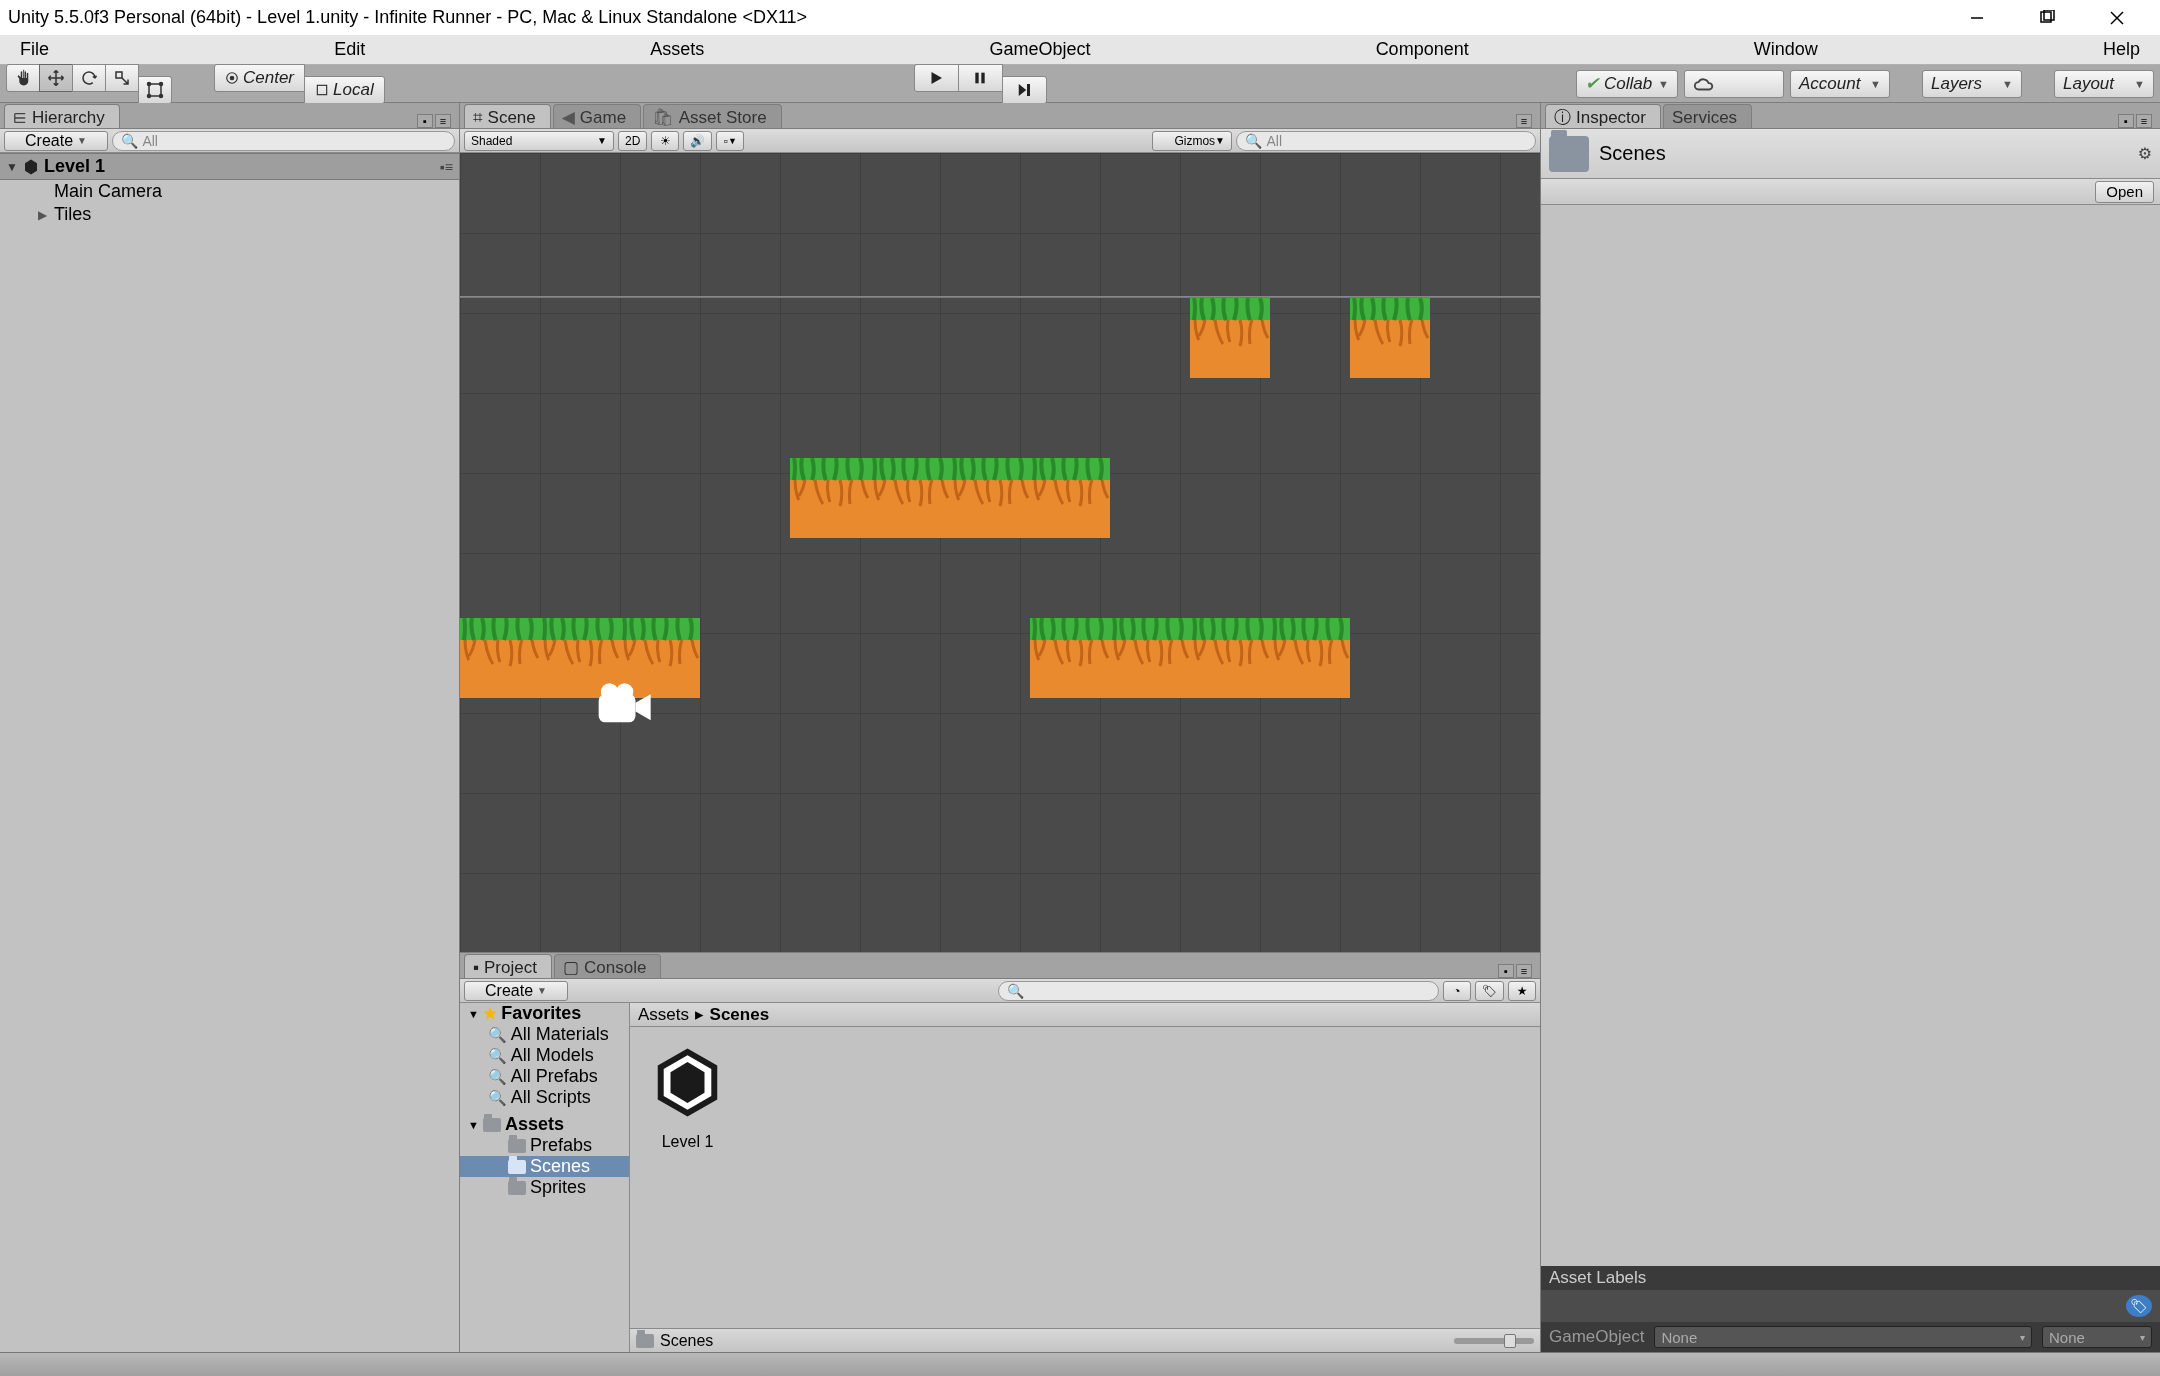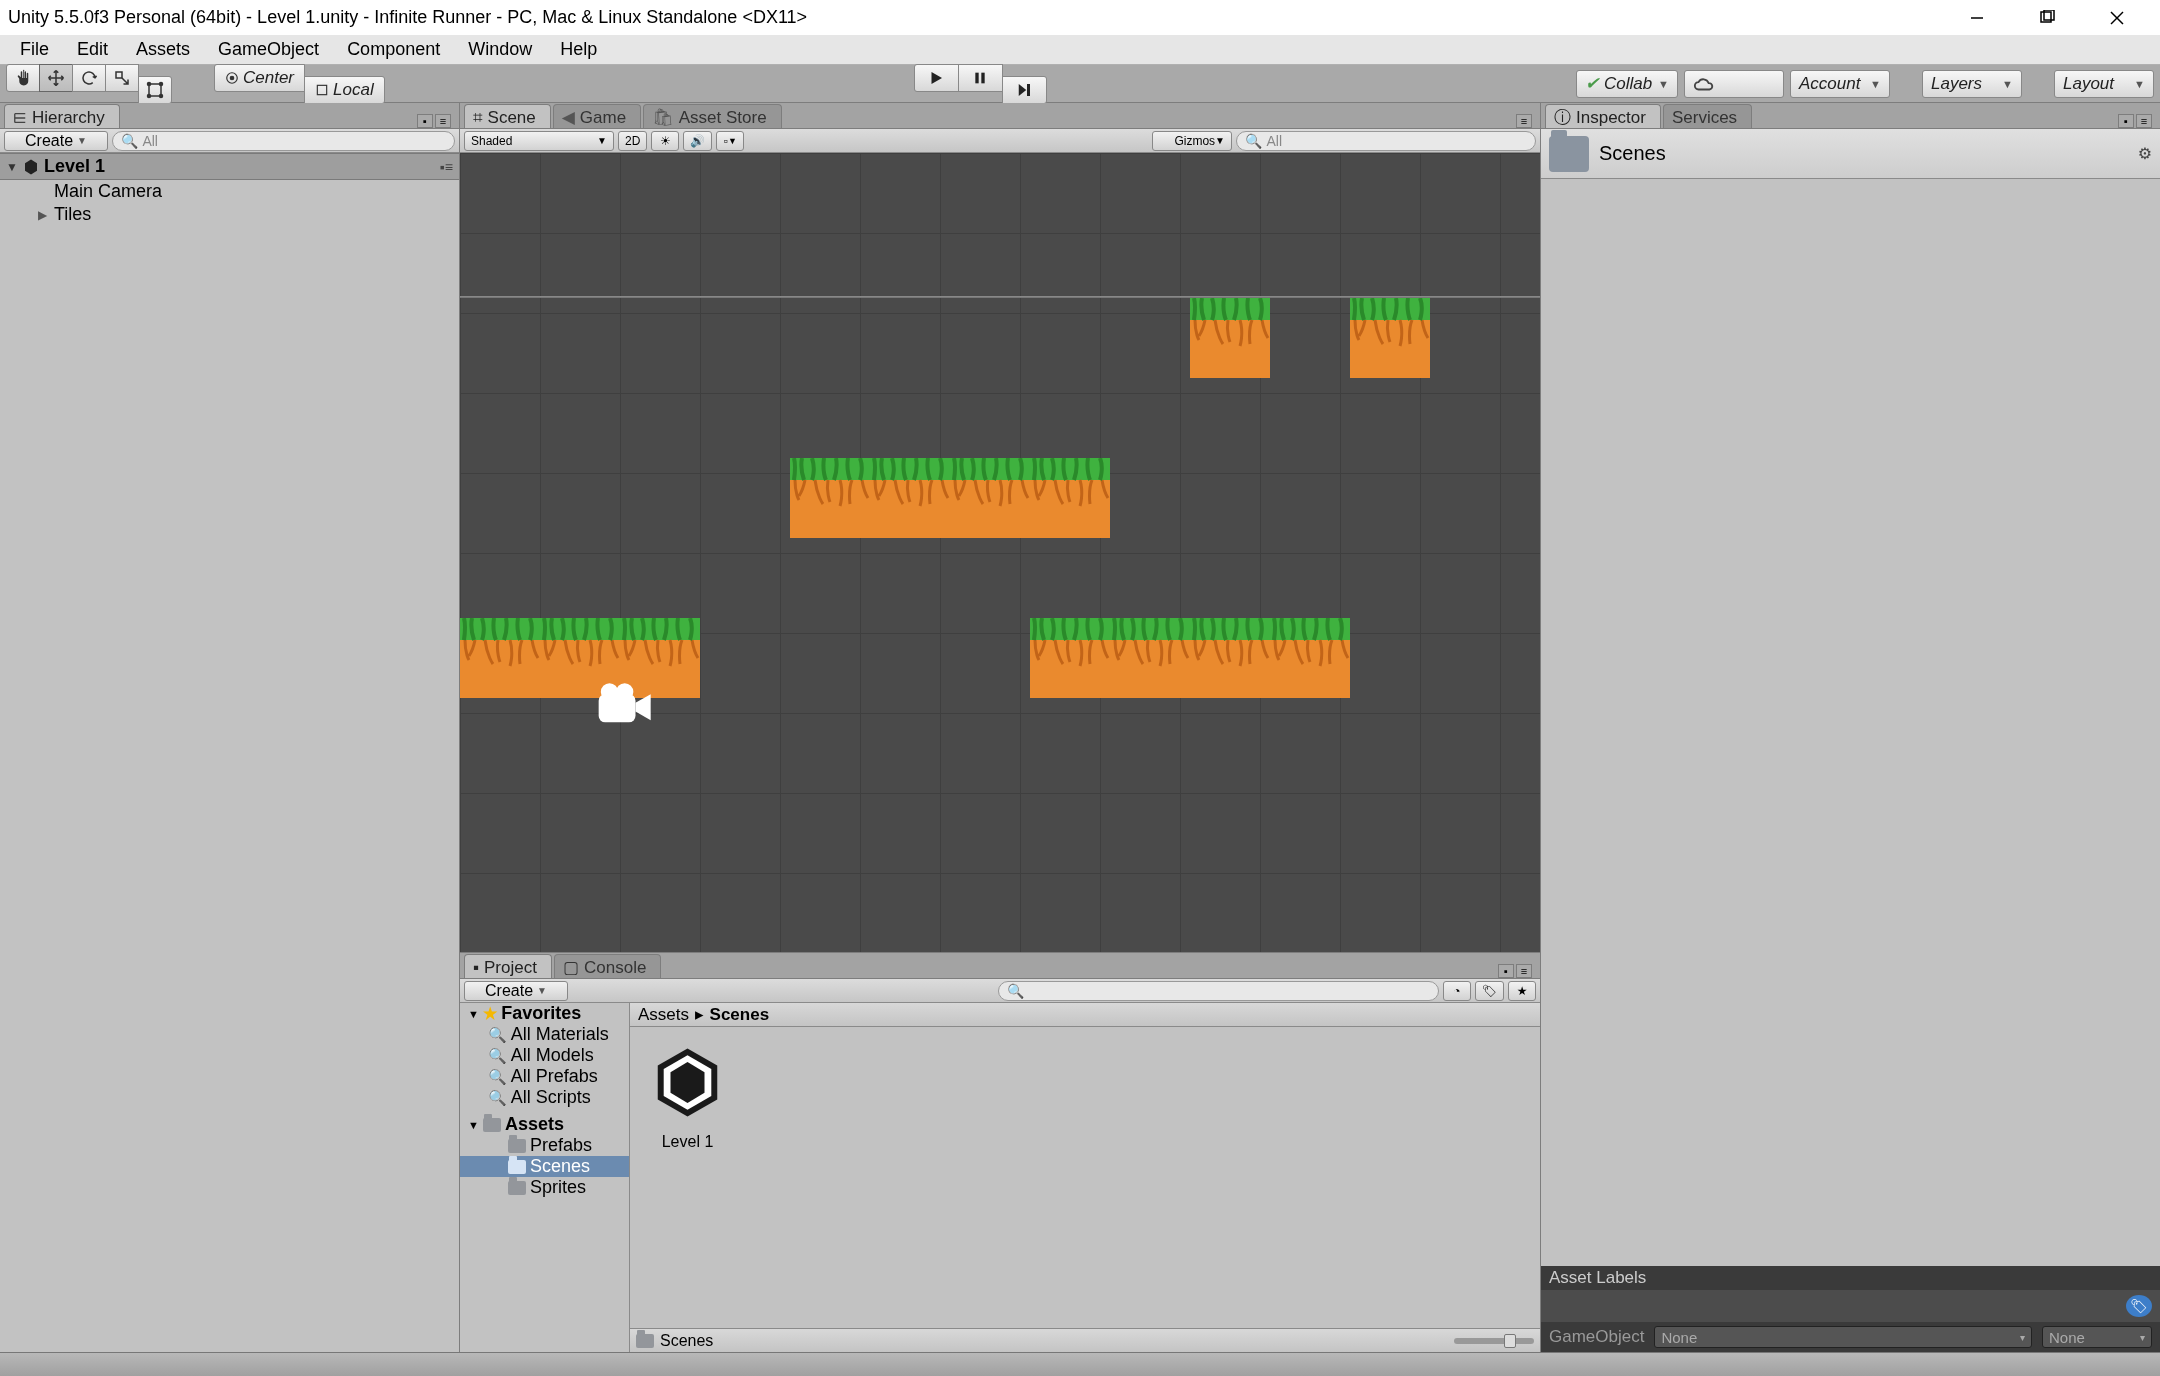--- a/index.html
+++ b/index.html
@@ -5,21 +5,21 @@
 * { box-sizing: border-box; margin: 0; padding: 0; font-family: "Segoe UI", Arial, sans-serif; user-select: none; }
 html, body { width: 2160px; height: 1376px; overflow: hidden; background: #c0c0c0; }
 
 
 .titlebar { height: 35px; background: #fff; display: flex; align-items: center; padding: 0 8px; font-size: 18px; color: #000; }
 .titlebar .title { flex: 1; }
 .titlebar .winbtn { width: 70px; height: 35px; display: flex; align-items: center; justify-content: center; font-size: 18px; color: #000; }
 .titlebar .winbtn svg { stroke: #000; }
 
 
-.menubar { height: 30px; background: #e6e6e6; display: flex; align-items: center; padding: 0 6px; font-size: 18px; color: #000; border-bottom: 1px solid #b0b0b0; }
+.menubar { height: 30px; background: #e6e6e6; display: flex; align-items: center; padding: 0 6px; font-size: 18px; color: #000; border-bottom: 1px solid #b0b0b0; justify-content: space-between; }
 .menubar .item { padding: 4px 14px; }
 
 
 .toptool { height: 38px; background: #a9a9a9; display: flex; align-items: center; padding: 4px 6px; gap: 6px; border-bottom: 1px solid #7d7d7d; font-style: italic; }
 .tbtn { height: 28px; background: linear-gradient(#f7f7f7,#d8d8d8); border: 1px solid #888; border-radius: 3px; display: inline-flex; align-items: center; justify-content: center; padding: 0 10px; font-size: 17px; color: #222; }
 .tbtn.icon { width: 34px; padding: 0; }
 .tbtn.active { background: linear-gradient(#d0d0d0,#bcbcbc); border-color: #666; }
 .tgroup { display: flex; }
 .tgroup .tbtn { border-radius: 0; margin-left: -1px; }
 .tgroup .tbtn:first-child { border-top-left-radius: 3px; border-bottom-left-radius: 3px; margin-left: 0; }
@@ -560,20 +560,25 @@
       <div class="tabend">
           <div class="mini">▪</div>
           <div class="mini">≡</div>
         </div>
     </div>
     <div class="insp-header">
       <div class="folder"></div>
       <div class="name">Scenes</div>
       <div class="gear">⚙ </div>
     </div>
+    <div class="insp-header-row2">
+      <div class="openbtn">
+          <span>Open</span>
+        </div>
+    </div>
     <div class="insp-body"></div>
     <div class="assetlabels-head">
         <span>Asset Labels</span>
       </div>
     <div class="assetlabels-body">
       <div class="tagicon">🏷</div>
     </div>
     <div class="assetbundle">
       <span>GameObject</span>
       <div class="abfield">

